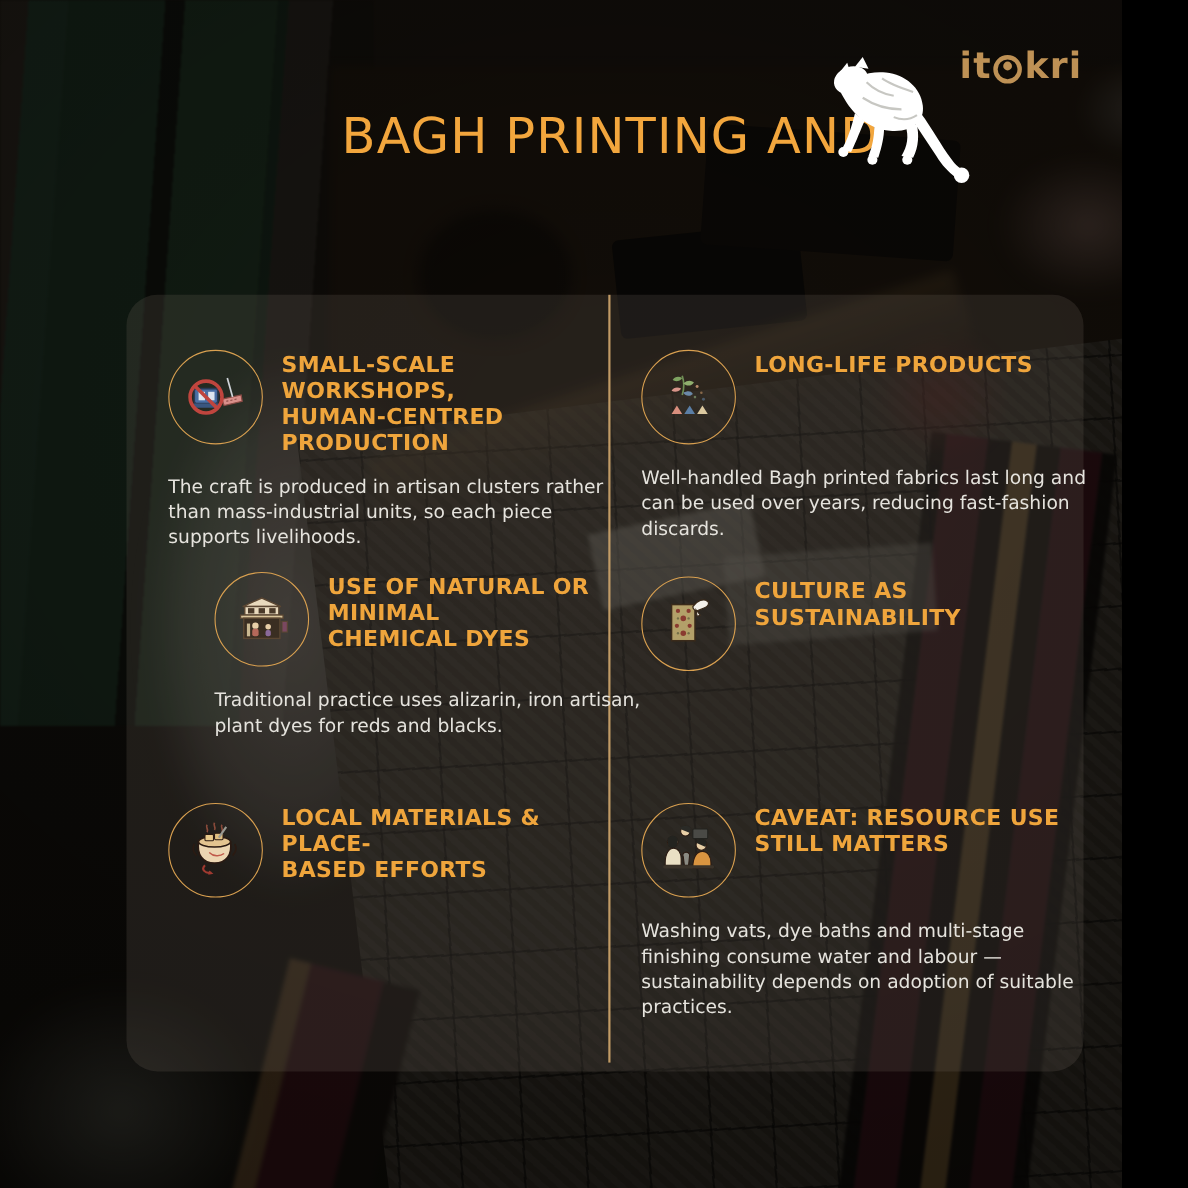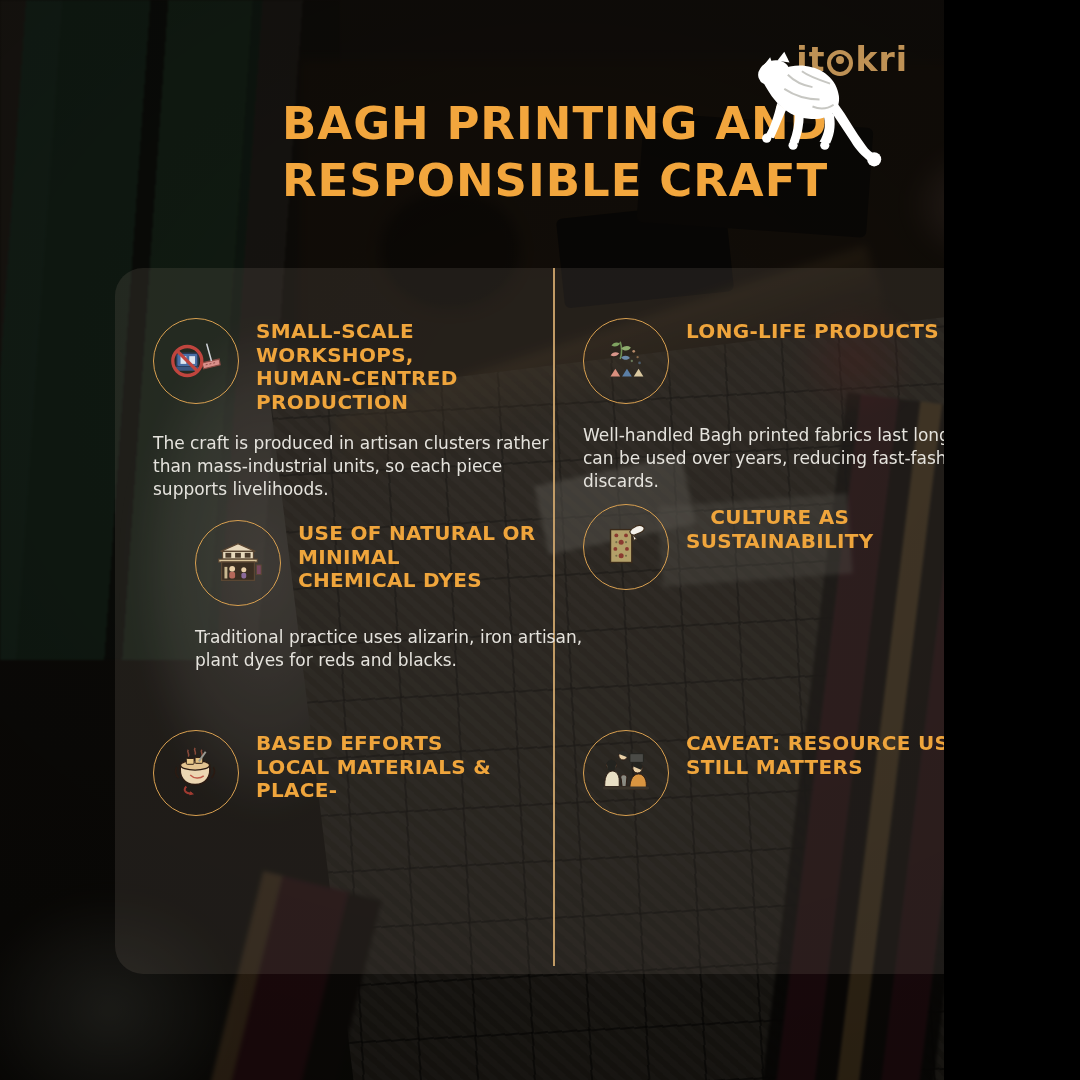--- a/index.html
+++ b/index.html
@@ -1,17 +1,17 @@
 <!DOCTYPE html>
 <html><head>
 <meta charset="utf-8">
 <style>
   html,body{margin:0;padding:0;background:#000;}
   #stage{
-    position:relative;width:944px;height:1080px;overflow:hidden;
+    position:relative;width:1020px;height:1080px;overflow:hidden;
     font-family:"DejaVu Sans","Liberation Sans",sans-serif;
     background:linear-gradient(180deg,#221b15 0%,#191410 40%,#12100c 100%);
   }
   
   .bg{position:absolute;}
   .bg-door{
     left:0;top:0;width:340px;height:660px;
     background:linear-gradient(94deg,
       #39332a 0 26px,#2a4a38 26px 62px,#24432f 62px 150px,#121712 150px 168px,
       #27462f 168px 252px,#1d3526 252px 262px,#35302a 262px 302px,#1b1712 302px);
@@ -55,33 +55,33 @@
     background:
       radial-gradient(1400px 1100px at 52% 36%,rgba(0,0,0,0.38),rgba(0,0,0,0.62)),
       rgba(14,11,8,0.42);
   }
   
   .logo{position:absolute;right:36px;top:40px;display:flex;align-items:center;color:#BE9155;font-weight:bold;font-size:33px;letter-spacing:1px;}
   .logo .o-glyph{position:relative;display:inline-block;width:26px;height:26px;border:4px solid #BE9155;border-radius:50%;margin:0 2px;box-sizing:border-box;top:3px;}
   .logo .o-glyph .o-dot{position:absolute;left:50%;top:38%;width:8px;height:8px;margin:-4px;background:#BE9155;border-radius:50%;}
   .title{
     position:absolute;left:250px;top:96px;width:610px;text-align:center;
-    color:#F2A63D;font-weight:700;font-size:45px;line-height:1.26;letter-spacing:1px;
+    color:#F2A63D;font-weight:400;font-size:45px;line-height:1.26;letter-spacing:1px;
   }
   .title span{display:block;}
   .tiger{position:absolute;left:742px;top:46px;width:148px;height:128px;z-index:5;}
   
   .panel{
     position:absolute;left:115px;top:268px;width:870px;height:706px;border-radius:28px;
     background:rgba(118,112,100,0.20);
   }
   .divider{position:absolute;left:438px;top:0;width:2px;height:698px;background:#C9A169;opacity:0.95;}
   .card{position:absolute;width:412px;}
   .c1{left:38px;top:50px;}  .c2{left:468px;top:50px;}
-  .c3{left:38px;top:252px;margin-left:42px;} .c4{left:468px;top:236px;text-align:center;}
+  .c3{left:38px;top:252px;margin-left:42px;} .c4{left:468px;top:256px;}
   .c5{left:38px;top:462px;} .c6{left:468px;top:462px;}
   .card-head{display:flex;align-items:flex-start;min-height:88px;}
   .icon-circle{
     flex:none;width:84px;height:84px;border:1.5px solid #D9A050;border-radius:50%;
     display:flex;align-items:center;justify-content:center;
   }
   .card-title{
     margin:2px 0 0 17px;color:#EFA53C;font-weight:bold;font-size:20px;line-height:1.18;
     letter-spacing:0.3px;max-width:308px;
   }
@@ -139,21 +139,20 @@
     <g stroke="#9a9a92" stroke-width="1.1" opacity="0.55" fill="none">
       <path d="M26 16 C 30 20, 34 22, 40 23"></path>
       <path d="M24 24 C 30 28, 36 30, 44 30"></path>
       <path d="M34 14 C 38 17, 44 19, 50 21"></path>
       <path d="M40 34 C 45 36, 49 35, 52 33"></path>
     </g>
   </svg>
 
   <div class="title">
     <span>BAGH PRINTING AND</span>
-    <span>RESPONSIBLE CRAFT</span>
   </div>
 
   <div class="panel">
     <div class="divider"></div>
 
     <div class="card c1">
       <div class="card-head">
         <div class="icon-circle">
           <svg width="58" height="58" viewBox="0 0 60 60">
             <rect x="10" y="22" width="22" height="14" rx="2" fill="#4a6fa5" stroke="#2a3a55" stroke-width="1.5"></rect>
@@ -271,22 +270,22 @@
             <rect x="29" y="14" width="8" height="6" rx="1" fill="#dfbf80" stroke="#2a1a12" stroke-width="1"></rect>
             <line x1="40" y1="8" x2="33" y2="18" stroke="#9a9a92" stroke-width="2"></line>
             <path d="M10 24 C 8 28, 9 32, 12 35" stroke="#2a1a12" stroke-width="1.6" fill="none"></path>
             <path d="M48 24 C 50 28, 49 32, 46 35" stroke="#2a1a12" stroke-width="1.6" fill="none"></path>
             <path d="M20 44 C 16 48, 20 52, 26 51" stroke="#a03a30" stroke-width="2" fill="none"></path>
             <path d="M24 49 L 28 52 L 23 53 Z" fill="#a03a30"></path>
             <path d="M24 32 C 28 36, 34 36, 38 33" stroke="#c05a4a" stroke-width="1.4" fill="none"></path>
           </svg>
         </div>
         <div class="card-title">
+          <span>LOCAL MATERIALS &amp; PLACE-</span>
           <span>BASED EFFORTS</span>
-          <span>LOCAL MATERIALS &amp; PLACE-</span>
         </div>
       </div>
     </div>
 
     <div class="card c6">
       <div class="card-head">
         <div class="icon-circle">
           <svg width="58" height="58" viewBox="0 0 60 60">
             <rect x="34" y="10" width="14" height="9" rx="1" fill="#4a4a46" stroke="#23231f" stroke-width="1"></rect>
             <circle cx="27" cy="12" r="4.5" fill="#e8cfa6" stroke="#2a1a12" stroke-width="1"></circle>
@@ -299,16 +298,17 @@
             <path d="M34 46 C 34 36, 38 31, 43 31 C 48 31, 51 36, 51 42 L 51 47 L 34 47 Z" fill="#d99440" stroke="#2a1a12" stroke-width="1"></path>
             <path d="M25 36 C 23 32, 29 30, 31 34 L 30 44 L 26 44 Z" fill="#8a8a82" stroke="#2a1a12" stroke-width="1"></path>
             <rect x="6" y="44" width="48" height="3" rx="1.5" fill="#3a332a"></rect>
           </svg>
         </div>
         <div class="card-title">
           <span>CAVEAT: RESOURCE USE</span>
           <span>STILL MATTERS</span>
         </div>
       </div>
+      <div class="card-body">Washing vats, dye baths and multi-stage finishing consume water and labour — sustainability depends on adoption of suitable practices.</div>
     </div>
 
   </div>
 </div>
 
 </body></html>

